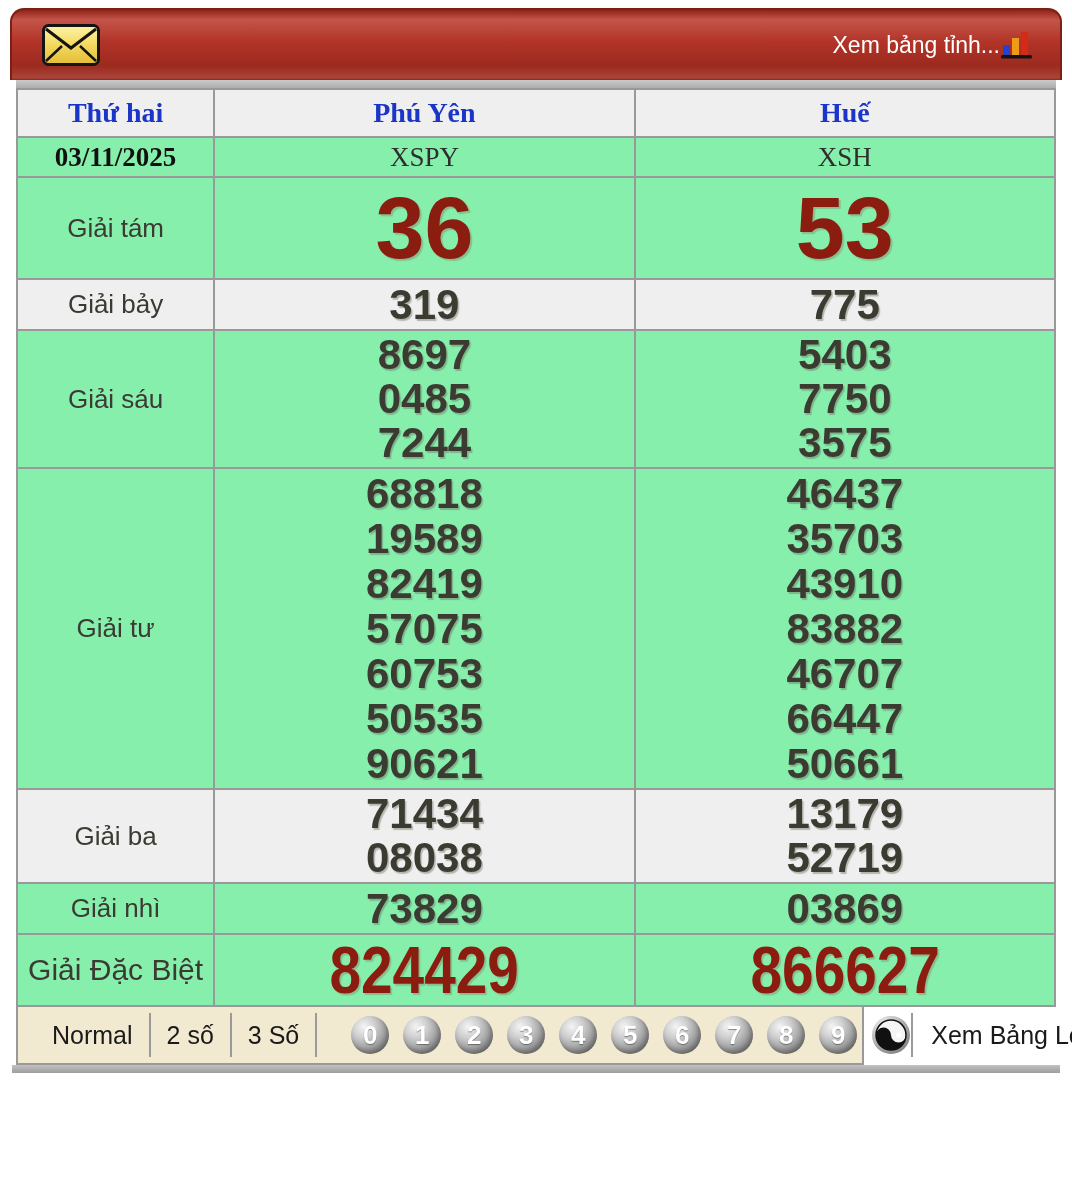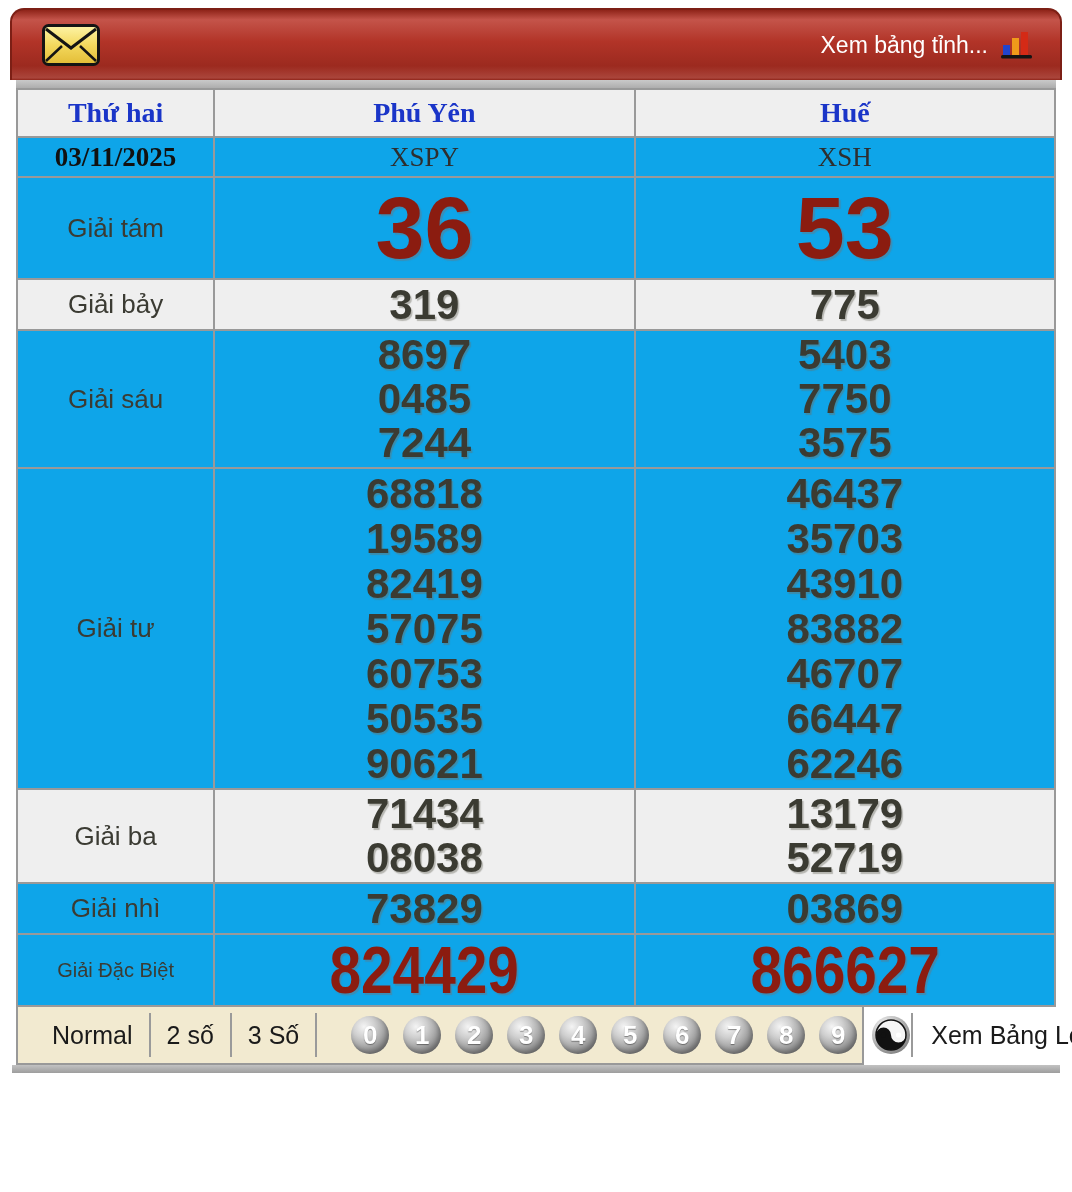--- a/index.html
+++ b/index.html
@@ -19,53 +19,53 @@
     padding:0 26px 0 30px;
   }
   .env { width:58px; height:42px; display:inline-block; flex:0 0 auto; }
   .title {
     font-family:"Liberation Serif", serif;
     font-weight:bold; font-size:35px; color:var(--title-white,#fff);
     margin-left:22px; white-space:nowrap;
     text-shadow:1px 1px 1px rgba(0,0,0,.35);
     letter-spacing:.5px;
   }
-  .hdr-right { margin-left:auto; display:flex; align-items:center; gap:12px; }
+  .hdr-right { margin-left:auto; display:flex; align-items:center; }
   .tinh { color:#fff; font-size:23px; text-decoration:none; white-space:nowrap; cursor:pointer; }
   .charticon { width:34px; height:32px; display:inline-block; cursor:pointer; }
 
   .topstrip { height:8px; margin:0 6px; background:linear-gradient(180deg,#c9c9c9,#adadad); }
 
   
   table.results {
     width:1040px; margin:0 6px;
     border-collapse:collapse;
     border:2px solid #8e8e8e;
-    background:#0ea5e9;
+    background:#86efac;
   }
   table.results td {
     border:2px solid var(--table-border,#999);
     text-align:center; vertical-align:middle;
     padding:2px 0;
   }
   tr.shade td { background:var(--row-alt-bg,#efefef); }
   td.col-label { width:19%; }
   td.col-num { width:40.5%; }
 
   .weekday-row td {
     height:48px;
     font-family:"Liberation Serif", serif;
     font-weight:bold; font-size:28px;
     color:var(--blue-header,#1a35c8);
   }
   .code-row td { height:40px; font-family:"Liberation Serif", serif; font-size:27px; color:#2e2e2e; }
   .code-row td.date { font-weight:bold; color:#111; }
 
   td.lbl { font-size:26px; color:#3b3b33; }
-  .special-red td.lbl { font-size:20px; }
+  .special-red td.lbl { font-size:30px; }
 
   .nline {
     font-weight:bold; font-size:42px; line-height:45px;
     color:var(--number-dark,#3b3b32);
     text-shadow:1.5px 1.5px 1px rgba(110,110,100,.45);
   }
   tr.big-red .nline {
     font-size:88px; line-height:96px;
     color:var(--maroon-number,#8b1c10);
     text-shadow:2px 2px 1px rgba(140,100,90,.35);
@@ -197,21 +197,21 @@
             <div class="nline">50535</div>
             <div class="nline">90621</div>
           </td>
           <td class="nums col-num">
             <div class="nline">46437</div>
             <div class="nline">35703</div>
             <div class="nline">43910</div>
             <div class="nline">83882</div>
             <div class="nline">46707</div>
             <div class="nline">66447</div>
-            <div class="nline">62246</div>
+            <div class="nline">50661</div>
           </td>
         </tr>
         <tr class="prize-row r-three shade">
           <td class="lbl col-label">Giải ba</td>
           <td class="nums col-num">
             <div class="nline">71434</div>
             <div class="nline">08038</div>
           </td>
           <td class="nums col-num">
             <div class="nline">13179</div>

